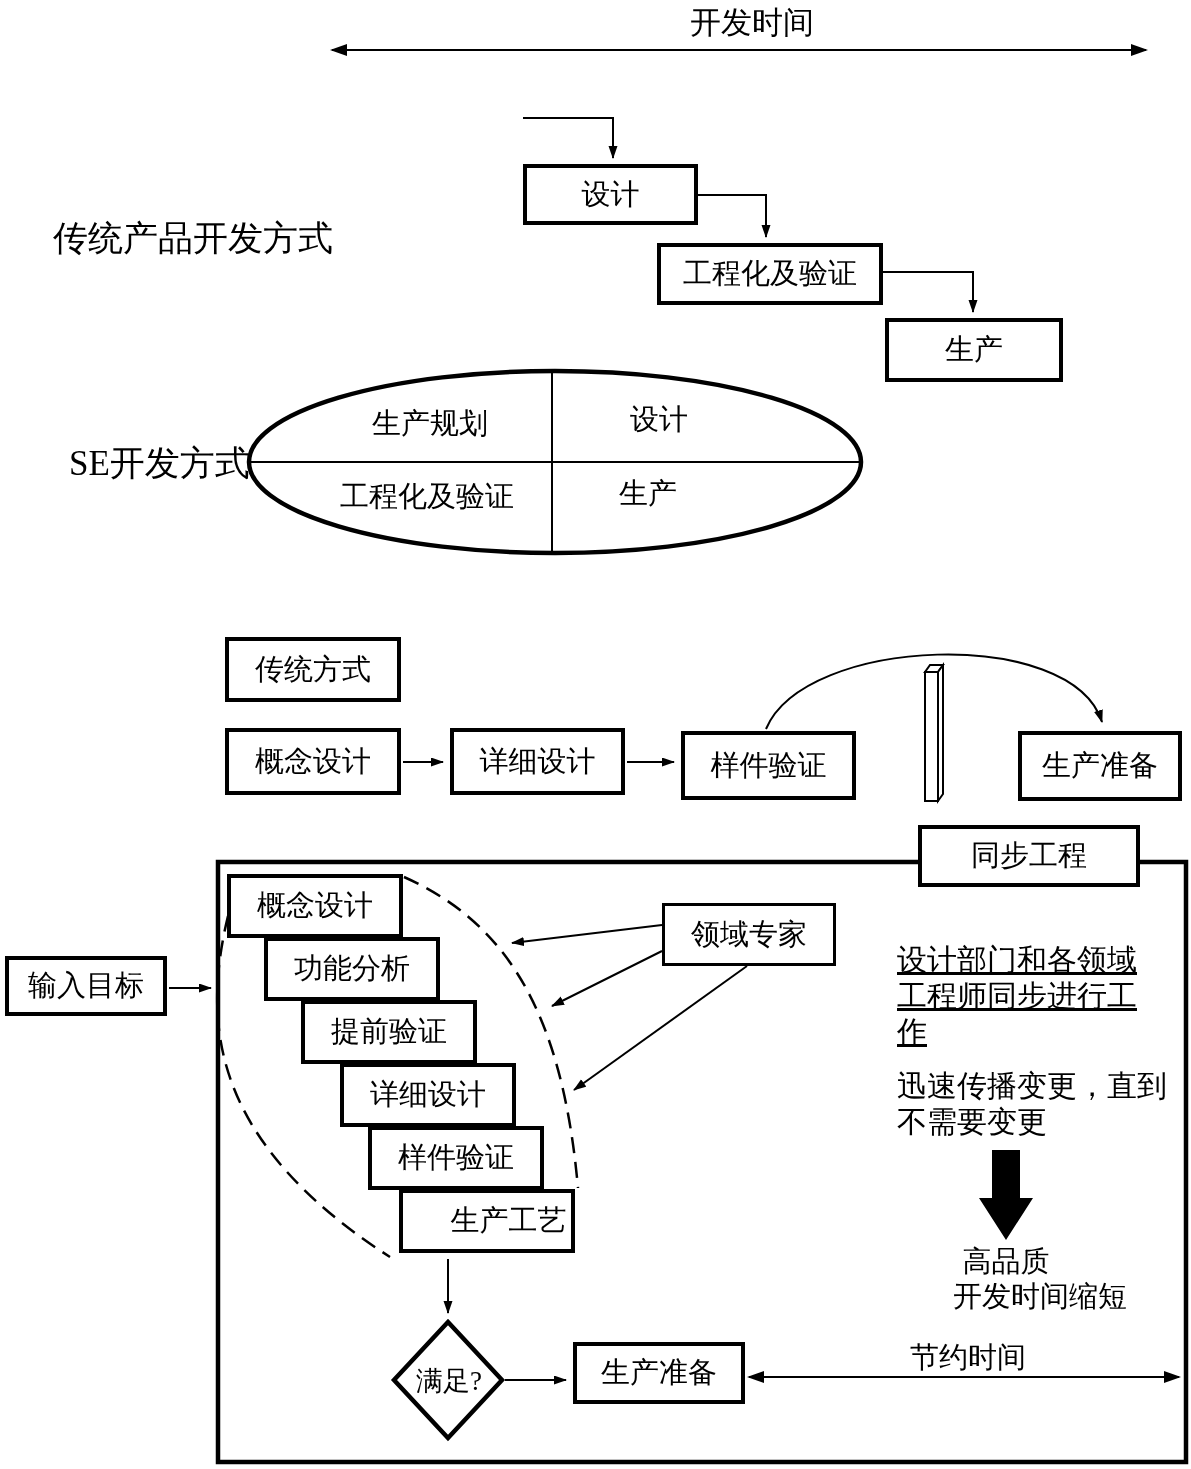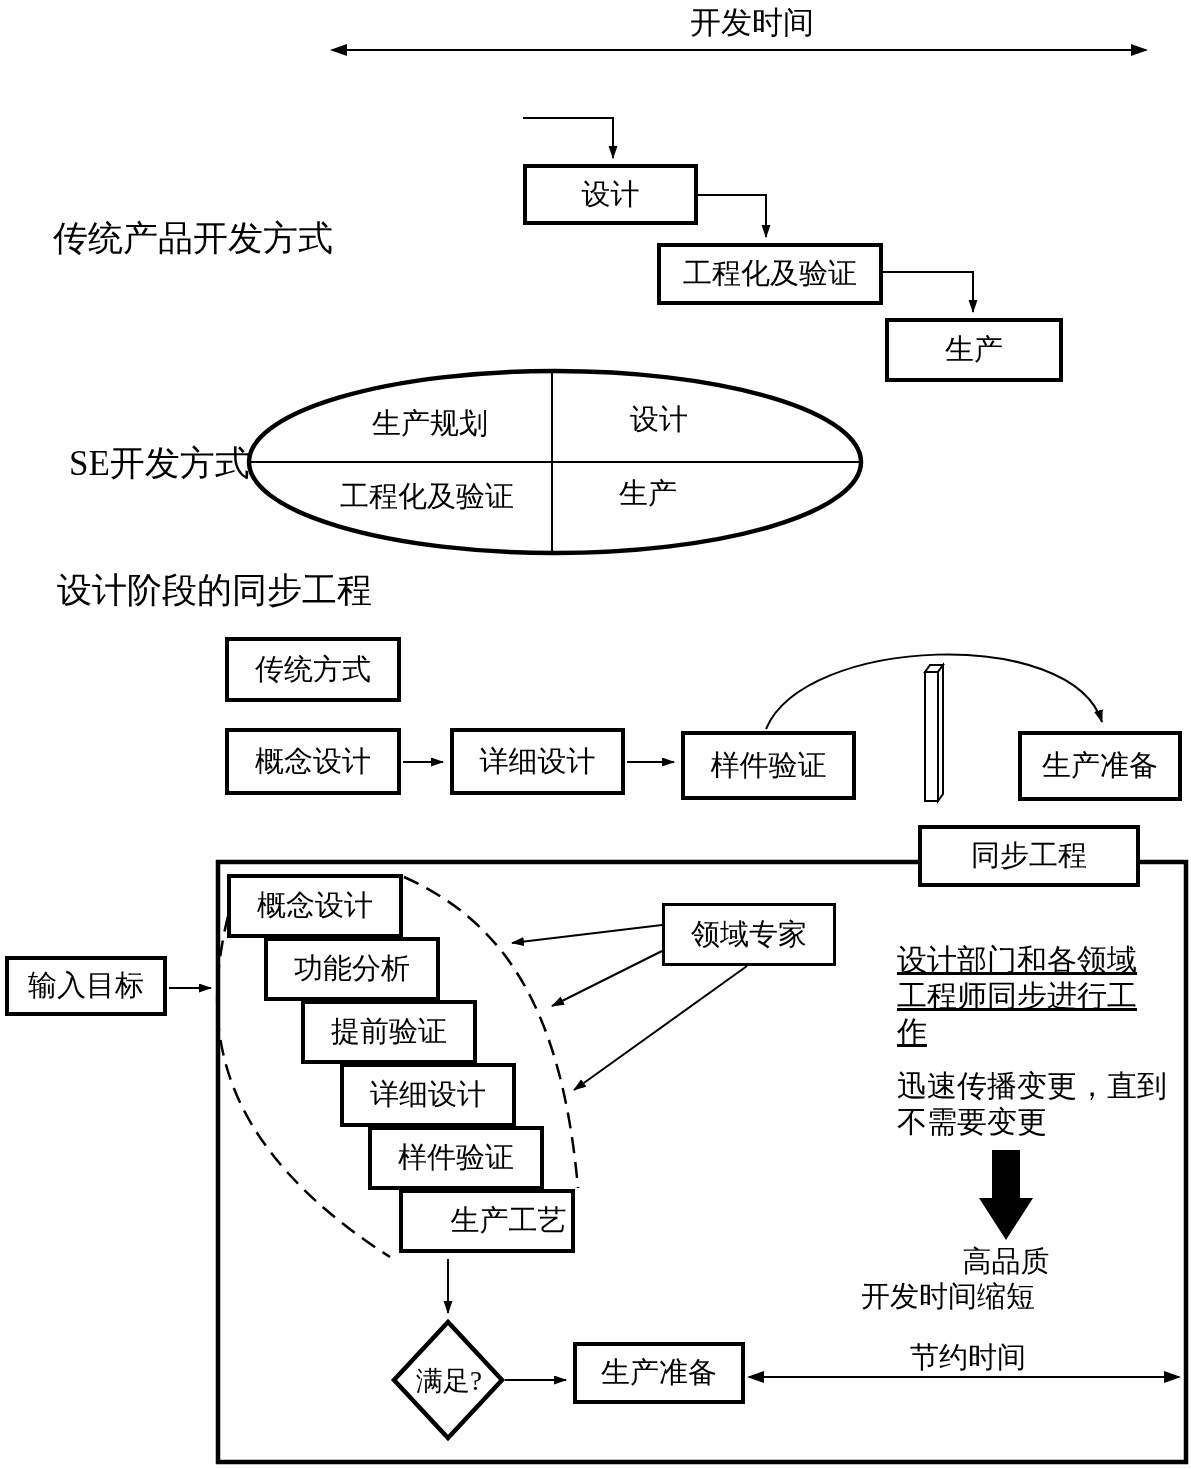--- a/index.html
+++ b/index.html
@@ -103,21 +103,20 @@
   <div class="bx" style="left:523px;top:164px;width:175px;height:61px;">设计</div>
   <div class="bx" style="left:657px;top:243px;width:226px;height:62px;">工程化及验证</div>
   <div class="bx" style="left:885px;top:318px;width:178px;height:64px;">生产</div>
 
   <div class="lbl" style="left:69px;top:440px;">SE开发方式</div>
   <div class="qlbl" style="left:430px;top:424px;">生产规划</div>
   <div class="qlbl" style="left:659px;top:420px;">设计</div>
   <div class="qlbl" style="left:427px;top:497px;">工程化及验证</div>
   <div class="qlbl" style="left:648px;top:494px;">生产</div>
 
-  <div class="lbl" style="left:57px;top:567px;">设计阶段的同步工程</div>
 
   <div class="bx" style="left:225px;top:620px;width:176px;height:65px;margin-top:17px;">传统方式</div>
 
   <div class="bx" style="left:225px;top:728px;width:176px;height:67px;">概念设计</div>
   <div class="bx" style="left:450px;top:728px;width:175px;height:67px;">详细设计</div>
   <div class="bx" style="left:681px;top:731px;width:175px;height:69px;">样件验证</div>
   <div class="bx" style="left:1018px;top:731px;width:164px;height:70px;">生产准备</div>
 
   <div class="bx" style="left:918px;top:825px;width:222px;height:62px;">同步工程</div>
 
@@ -129,21 +128,21 @@
   <div class="bx" style="left:340px;top:1063px;width:176px;height:64px;">详细设计</div>
   <div class="bx" style="left:368px;top:1126px;width:176px;height:64px;">样件验证</div>
   <div class="bx" style="left:399px;top:1189px;width:176px;height:64px;padding-left:43px;">生产工艺</div>
 
   <div class="bx thin" style="left:662px;top:903px;width:174px;height:63px;">领域专家</div>
 
   <div class="note" style="left:897px;top:942px;width:246px;text-decoration:underline;">设计部门和各领域工程师同步进行工作</div>
   <div class="note" style="left:897px;top:1068px;width:282px;">迅速传播变更，直到不需要变更</div>
 
   <div class="ctr" style="left:1006px;top:1242px;">高品质</div>
-  <div class="ctr" style="left:948px;top:1277px;">开发时间缩短</div>
+  <div class="ctr" style="left:1040px;top:1277px;">开发时间缩短</div>
 
   <div class="lbl" style="left:910px;top:1338px;font-size:29px;">节约时间</div>
 
   <div class="dlabel" style="left:449px;top:1381px;">满足?</div>
 
   <div class="bx" style="left:573px;top:1342px;width:172px;height:62px;">生产准备</div>
 
 </div>
 
 </body></html>

